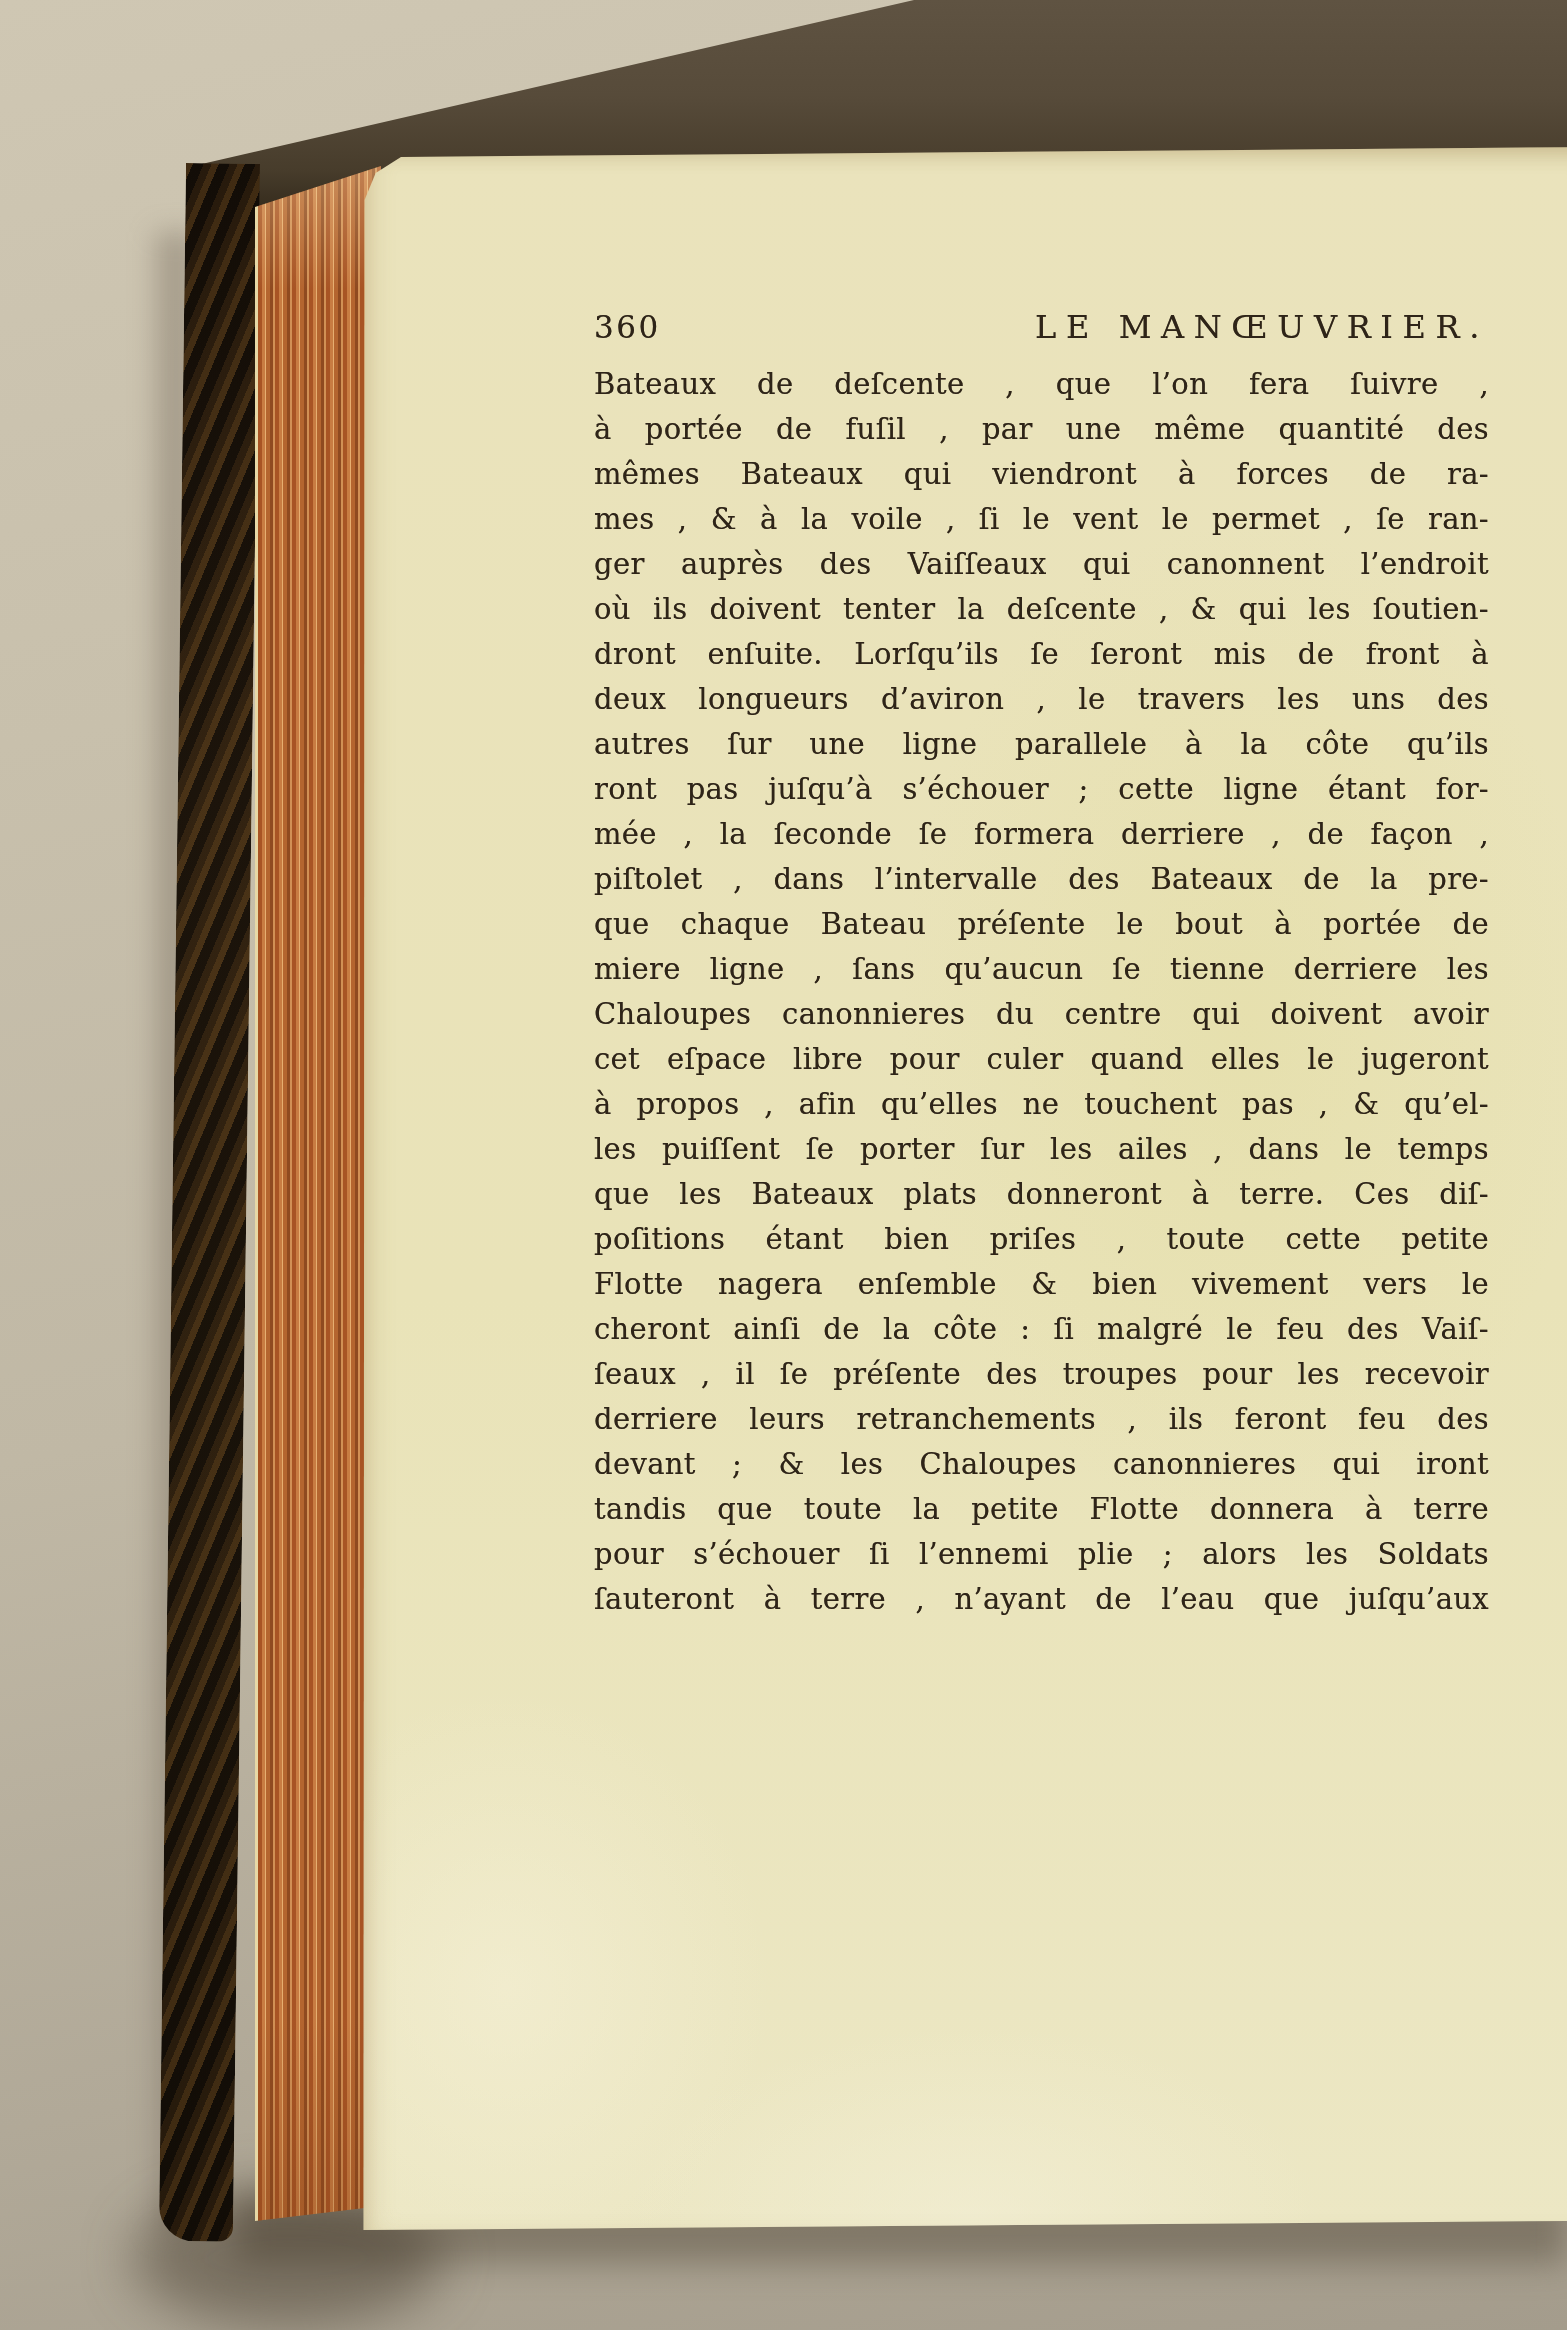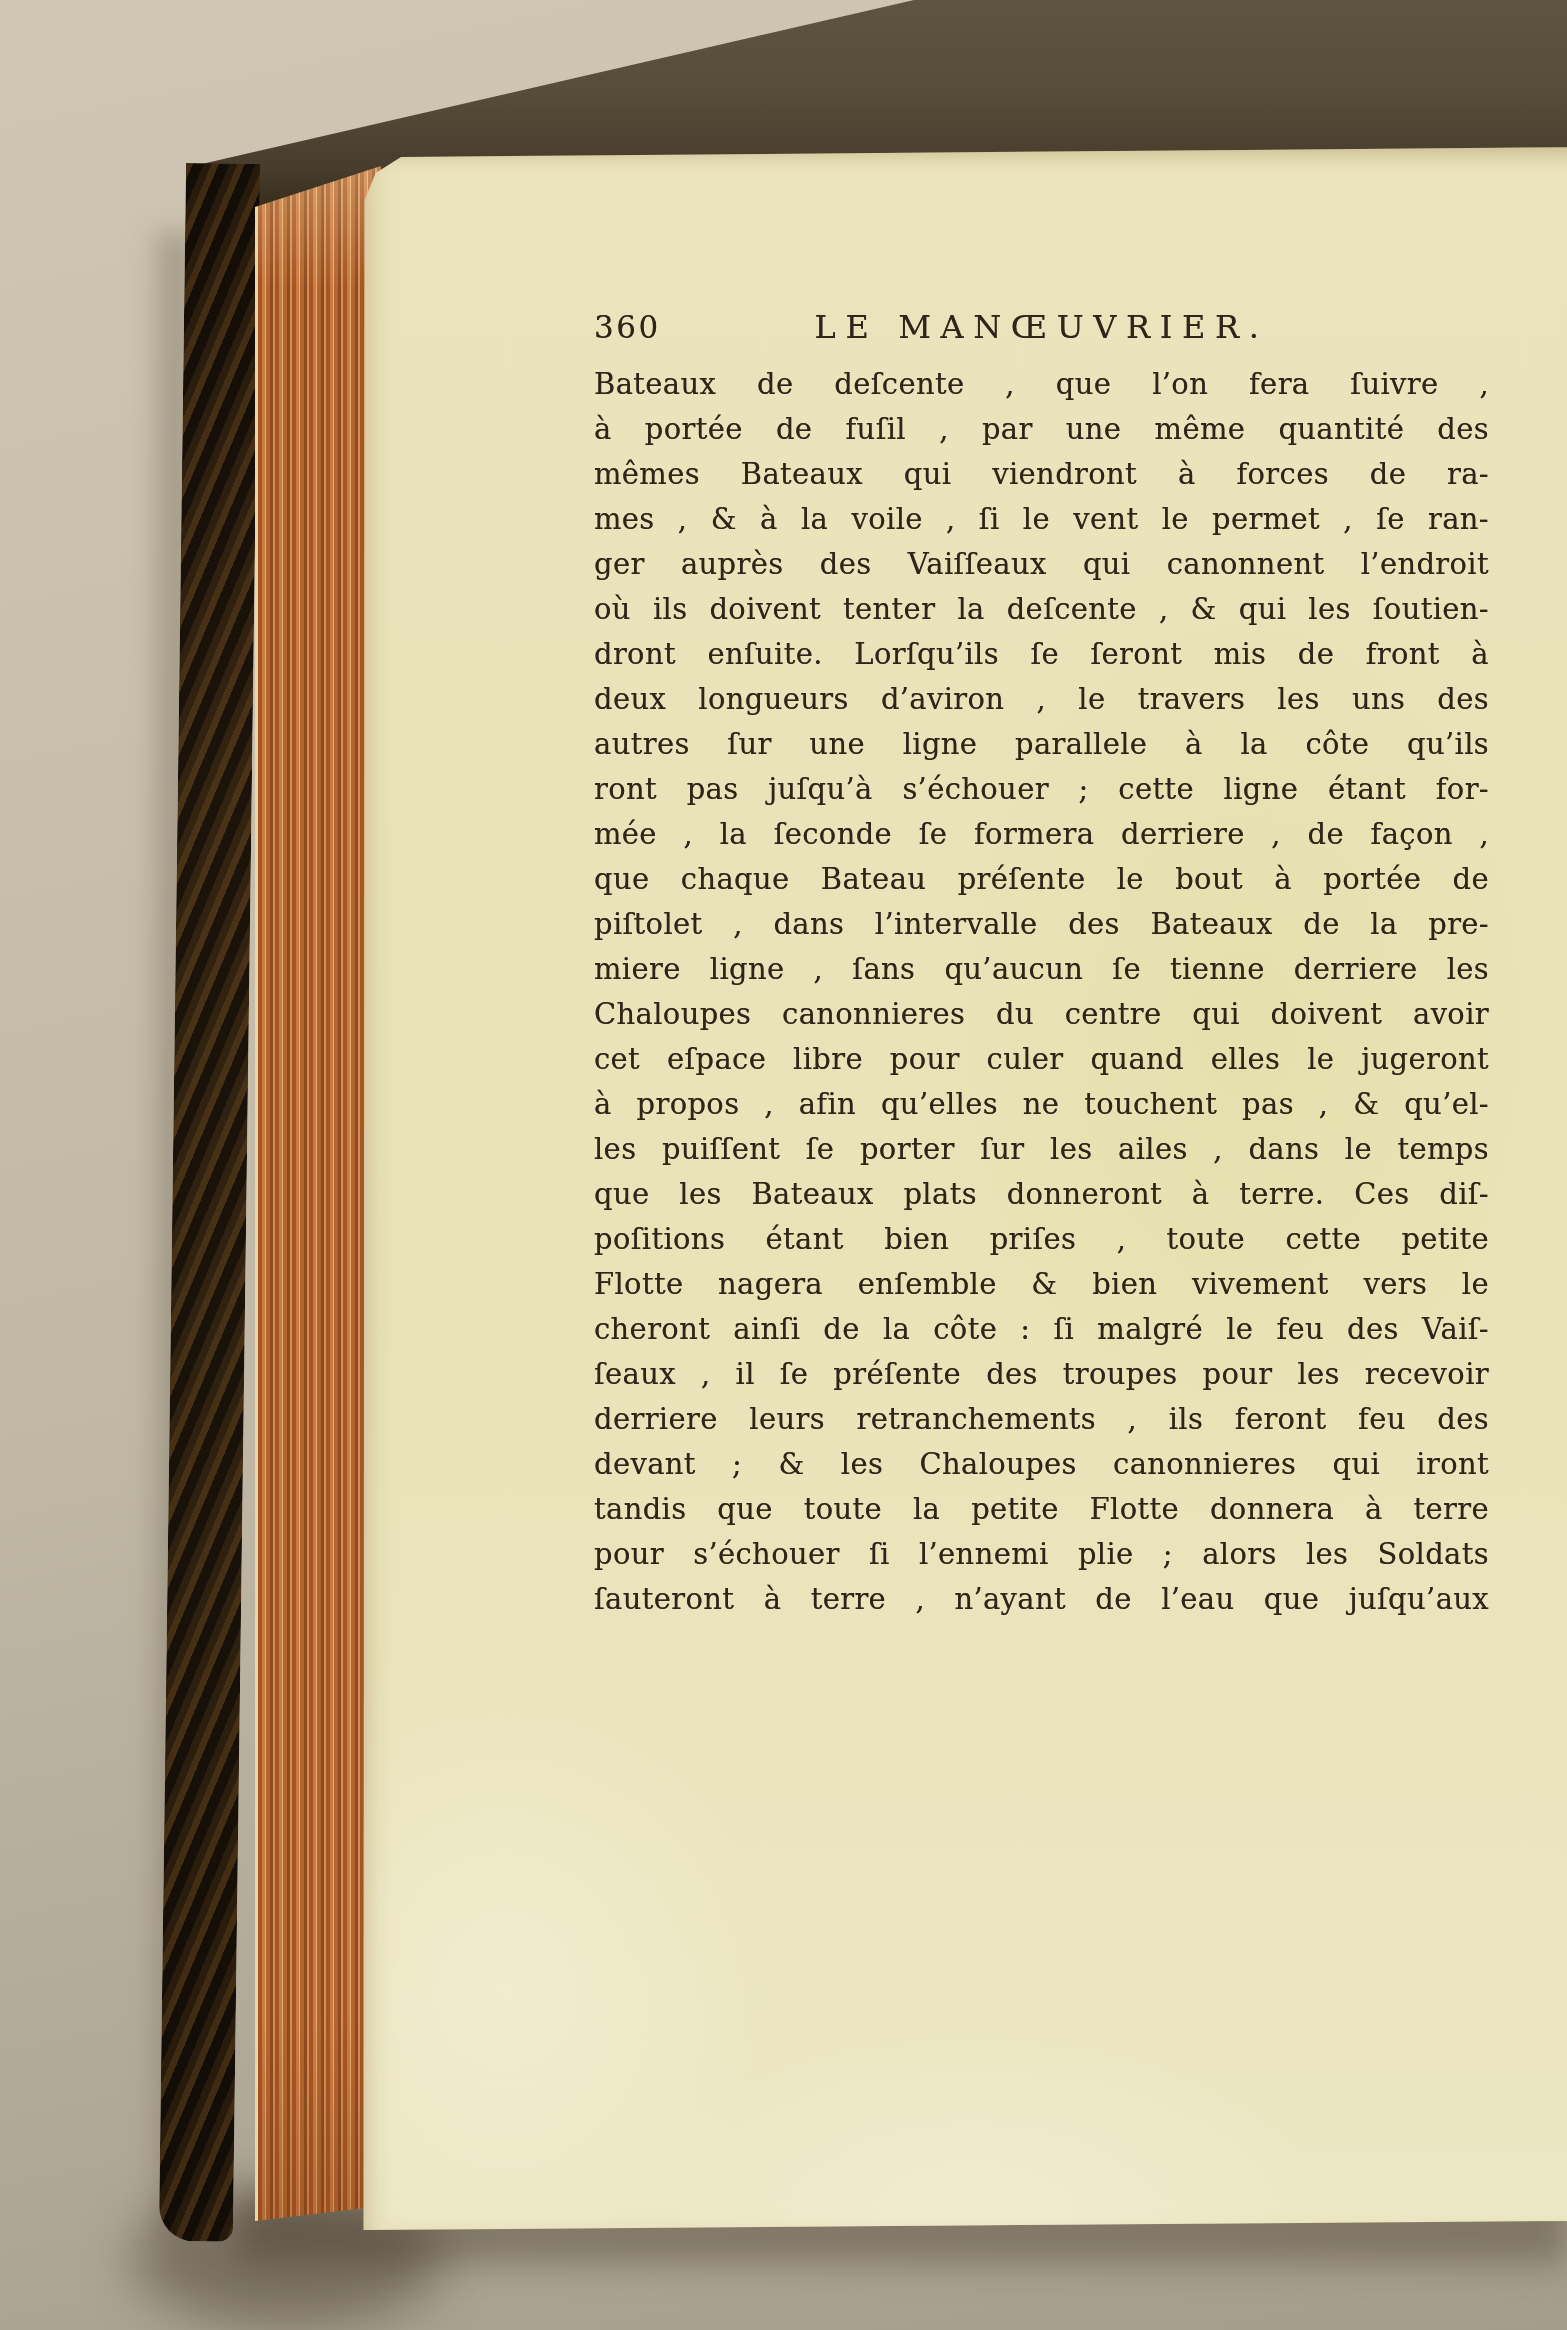--- a/index.html
+++ b/index.html
@@ -66,21 +66,21 @@
     text-shadow:0 0 0.6px rgba(46,36,24,.55);
   }
   .page-header{
     position:relative;height:55px;line-height:55px;
   }
   .page-number{
     position:absolute;left:0;top:0;
     font-size:31px;letter-spacing:.08em;
   }
   .running-title{
-    display:block;text-align:center;
+    display:block;text-align:right;
     font-size:32px;letter-spacing:.30em;
     white-space:nowrap;
   }
   .lines{margin-top:7.2px;}
   .line{
     height:45px;line-height:45px;
     font-size:29px;letter-spacing:.012em;word-spacing:.1em;
     text-align:justify;text-align-last:justify;
     white-space:normal;overflow:visible;
   }
@@ -109,22 +109,22 @@
           <div class="line">à portée de fuſil , par une même quantité des</div>
           <div class="line">mêmes Bateaux qui viendront à forces de ra-</div>
           <div class="line">mes , &amp; à la voile , ſi le vent le permet , ſe ran-</div>
           <div class="line">ger auprès des Vaiſſeaux qui canonnent l’endroit</div>
           <div class="line">où ils doivent tenter la deſcente , &amp; qui les ſoutien-</div>
           <div class="line">dront enſuite. Lorſqu’ils ſe ſeront mis de front à</div>
           <div class="line">deux longueurs d’aviron , le travers les uns des</div>
           <div class="line">autres ſur une ligne parallele à la côte qu’ils</div>
           <div class="line">ront pas juſqu’à s’échouer ; cette ligne étant for-</div>
           <div class="line">mée , la ſeconde ſe formera derriere , de façon ,</div>
+          <div class="line">piſtolet , dans l’intervalle des Bateaux de la pre-</div>
           <div class="line">que chaque Bateau préſente le bout à portée de</div>
-          <div class="line">piſtolet , dans l’intervalle des Bateaux de la pre-</div>
           <div class="line">miere ligne , ſans qu’aucun ſe tienne derriere les</div>
           <div class="line">Chaloupes canonnieres du centre qui doivent avoir</div>
           <div class="line">cet eſpace libre pour culer quand elles le jugeront</div>
           <div class="line">à propos , afin qu’elles ne touchent pas , &amp; qu’el-</div>
           <div class="line">les puiſſent ſe porter ſur les ailes , dans le temps</div>
           <div class="line">que les Bateaux plats donneront à terre. Ces diſ-</div>
           <div class="line">poſitions étant bien priſes , toute cette petite</div>
           <div class="line">Flotte nagera enſemble &amp; bien vivement vers le</div>
           <div class="line">cheront ainſi de la côte : ſi malgré le feu des Vaiſ-</div>
           <div class="line">ſeaux , il ſe préſente des troupes pour les recevoir</div>

